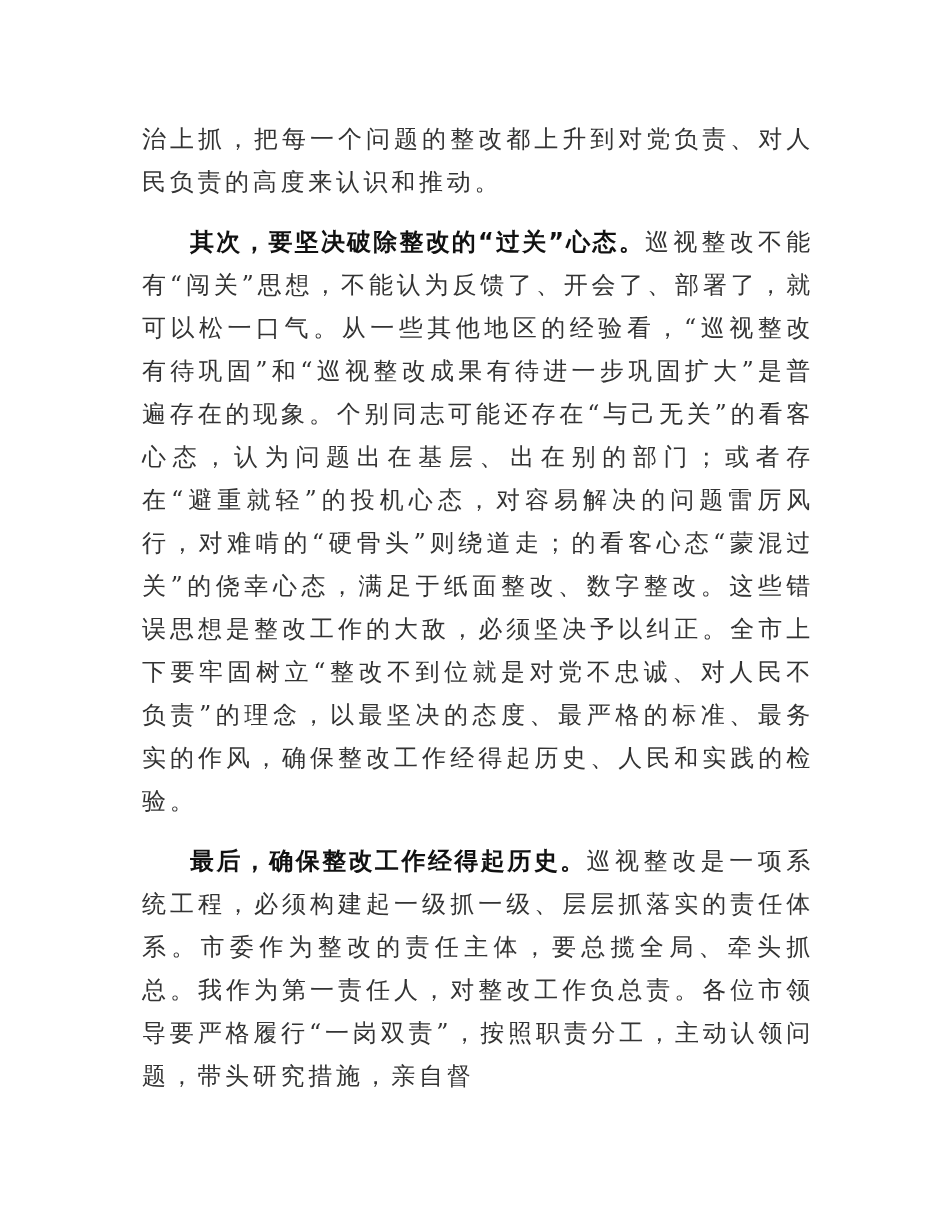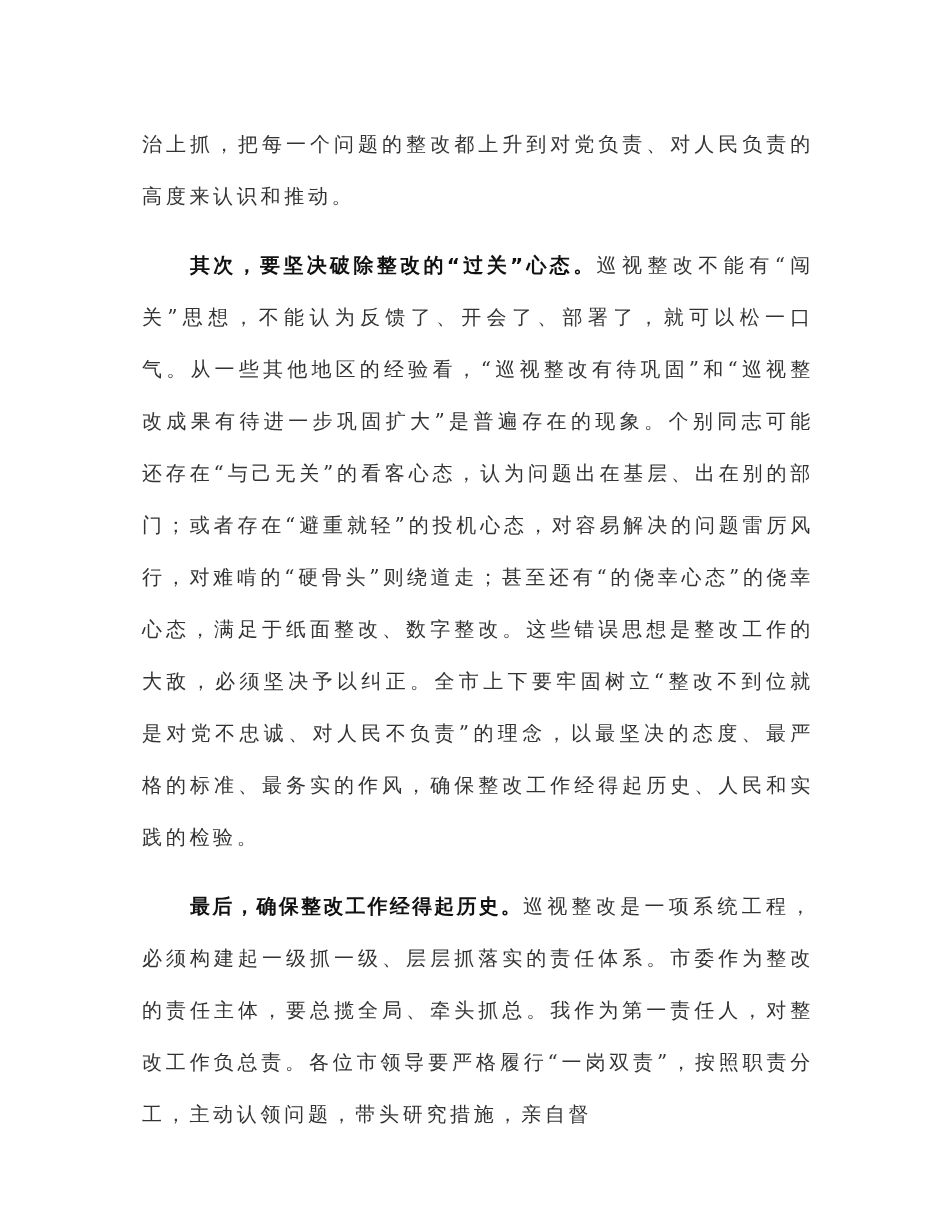--- a/index.html
+++ b/index.html
@@ -15,22 +15,22 @@
   }
   .page {
     position: absolute;
     left: 142px;
     top: 118px;
     width: 672px;
   }
   .para {
     margin: 0 0 17px 0;
     font-family: "DejaVu Serif", "Liberation Serif", serif;
-    font-size: 20px;
-    line-height: 52px;
+    font-size: 24px;
+    line-height: 43px;
     letter-spacing: 3.7px;
     color: #2a2a2a;
     font-weight: 300;
     text-align: justify;
     text-justify: inter-character;
     word-break: break-all;
   }
   .para.indent {
     text-indent: 48px;
   }
@@ -46,18 +46,18 @@
   }
 </style>
 </head>
 <body>
 
 <div class="page">
   <p class="para">
     <span class="body-text">治上抓，把每一个问题的整改都上升到对党负责、对人民负责的高度来认识和推动。</span>
   </p>
   <p class="para indent">
-    <span class="lead">其次，要坚决破除整改的“过关”心态。</span><span class="body-text">巡视整改不能有“闯关”思想，不能认为反馈了、开会了、部署了，就可以松一口气。从一些其他地区的经验看，“巡视整改有待巩固”和“巡视整改成果有待进一步巩固扩大”是普遍存在的现象。个别同志可能还存在“与己无关”的看客心态，认为问题出在基层、出在别的部门；或者存在“避重就轻”的投机心态，对容易解决的问题雷厉风行，对难啃的“硬骨头”则绕道走；甚至还有“的侥幸心态”的侥幸心态，满足于纸面整改、数字整改。这些错误思想是整改工作的大敌，必须坚决予以纠正。全市上下要牢固树立“整改不到位就是对党不忠诚、对人民不负责”的理念，以最坚决的态度、最严格的标准、最务实的作风，确保整改工作经得起历史、人民和实践的检验。</span>
+    <span class="lead">其次，要坚决破除整改的“过关”心态。</span><span class="body-text">巡视整改不能有“闯关”思想，不能认为反馈了、开会了、部署了，就可以松一口气。从一些其他地区的经验看，“巡视整改有待巩固”和“巡视整改成果有待进一步巩固扩大”是普遍存在的现象。个别同志可能还存在“与己无关”的看客心态，认为问题出在基层、出在别的部门；或者存在“避重就轻”的投机心态，对容易解决的问题雷厉风行，对难啃的“硬骨头”则绕道走；的看客心态“蒙混过关”的侥幸心态，满足于纸面整改、数字整改。这些错误思想是整改工作的大敌，必须坚决予以纠正。全市上下要牢固树立“整改不到位就是对党不忠诚、对人民不负责”的理念，以最坚决的态度、最严格的标准、最务实的作风，确保整改工作经得起历史、人民和实践的检验。</span>
   </p>
   <p class="para indent">
     <span class="lead">最后，确保整改工作经得起历史。</span><span class="body-text">巡视整改是一项系统工程，必须构建起一级抓一级、层层抓落实的责任体系。市委作为整改的责任主体，要总揽全局、牵头抓总。我作为第一责任人，对整改工作负总责。各位市领导要严格履行“一岗双责”，按照职责分工，主动认领问题，带头研究措施，亲自督</span>
   </p>
 </div>
 
 </body></html>

